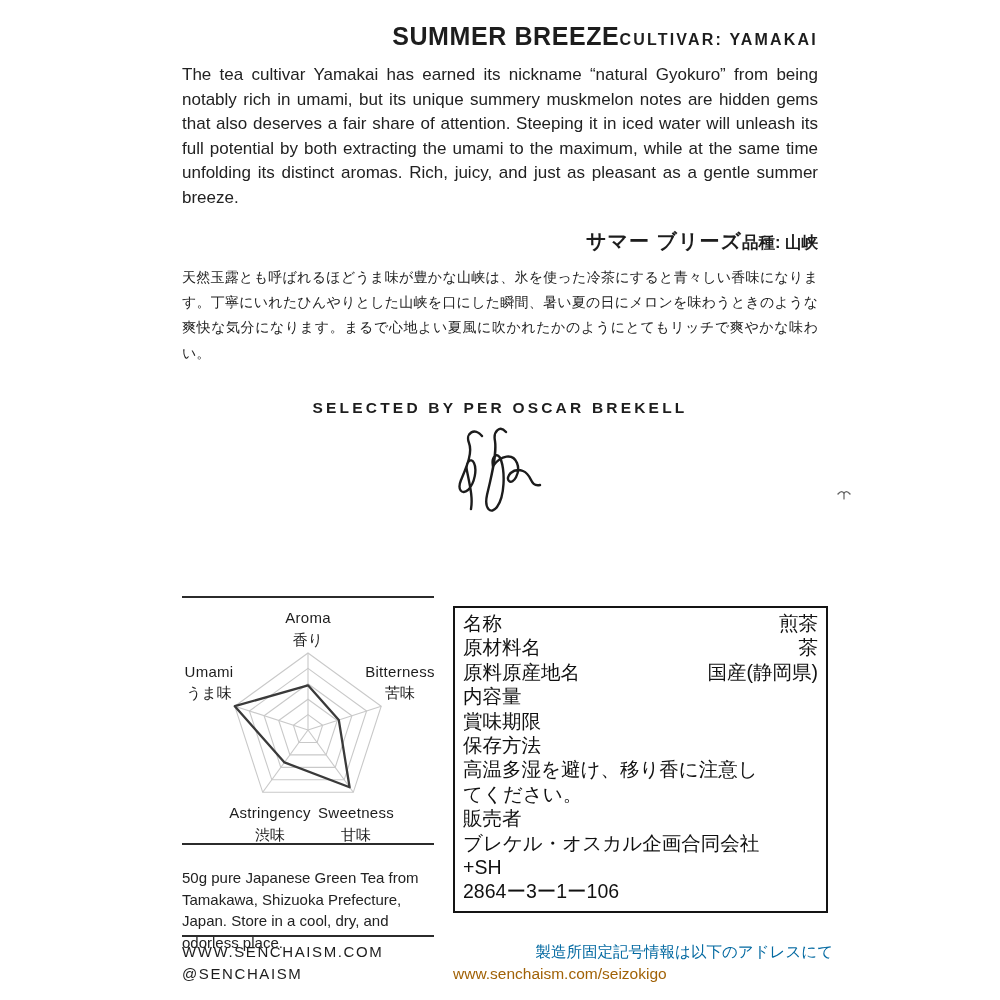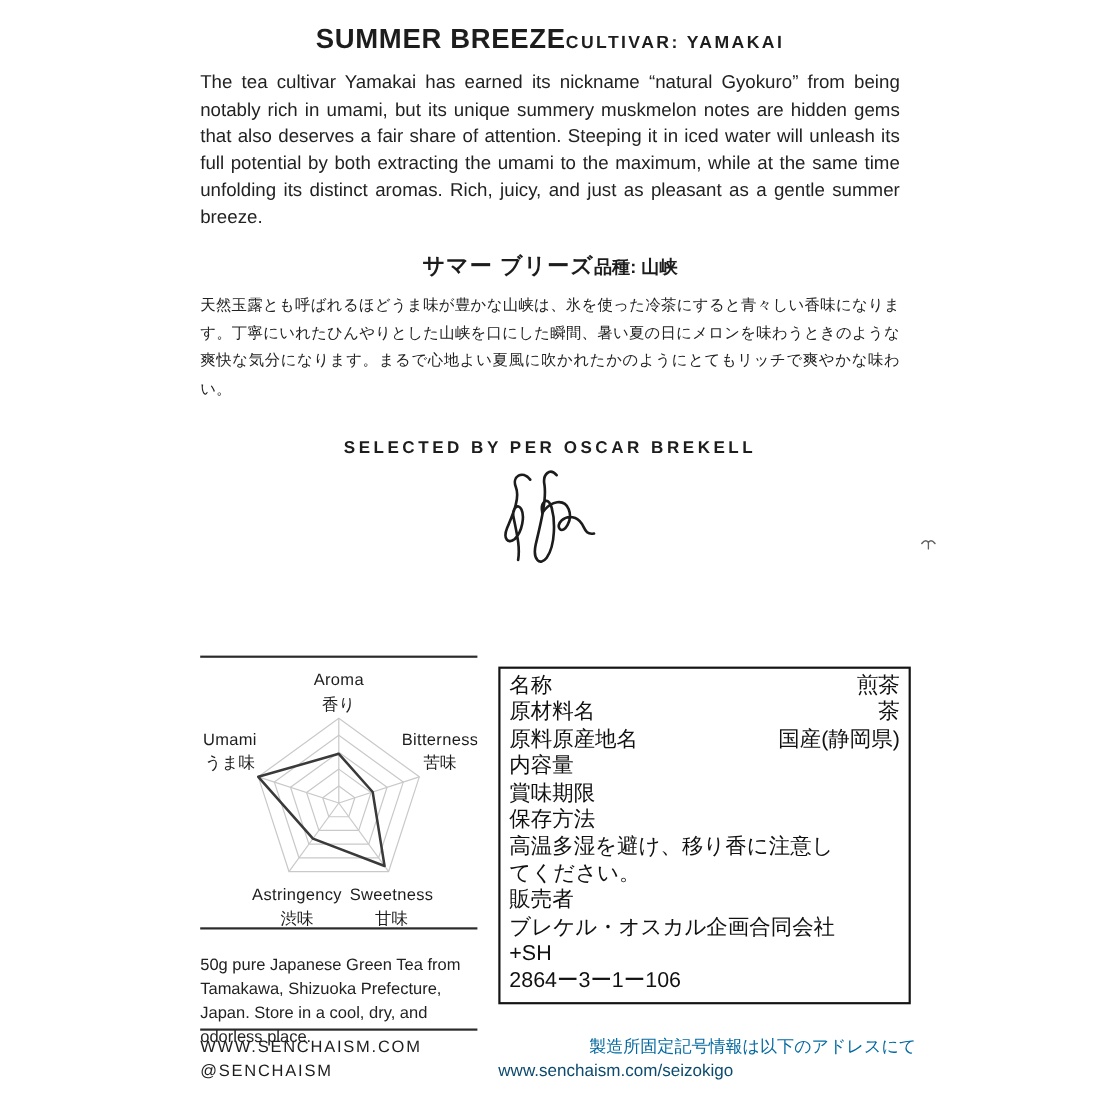--- a/index.html
+++ b/index.html
@@ -2,21 +2,21 @@
 <html><head>
 <meta charset="utf-8">
 <style>
   html,body{margin:0;padding:0;background:#ffffff;}
   .canvas{
     position:relative;width:1000px;height:1000px;background:#ffffff;
     font-family:"Liberation Sans",sans-serif;color:#1d1d1d;overflow:hidden;
   }
   
   .header-en{position:absolute;left:182px;top:22px;width:636px;}
-  .title-row{display:flex;justify-content:center;align-items:baseline;}
+  .title-row{display:flex;justify-content:flex-end;align-items:baseline;}
   .title-en{font-size:25px;font-weight:700;letter-spacing:0.6px;margin:0;}
   .cultivar-en{font-size:16px;font-weight:700;letter-spacing:2.2px;}
   .desc-en{margin:12px 0 0 0;font-size:17px;line-height:24.5px;text-align:justify;color:#222;}
   .header-jp{position:absolute;left:182px;top:228px;width:636px;}
   .title-jp{font-size:20px;font-weight:700;margin:0;letter-spacing:1px;}
   .cultivar-jp{font-size:16.5px;font-weight:700;}
   .desc-jp{margin:10px 0 0 0;font-size:14px;line-height:25.2px;text-align:justify;color:#222;}
   
   .selected{position:absolute;left:182px;top:399px;width:636px;text-align:center;
     font-size:15.5px;font-weight:700;letter-spacing:3.2px;}
@@ -35,21 +35,21 @@
   
   .info-table{position:absolute;left:453px;top:606px;width:375px;box-sizing:border-box;
     border:2.5px solid #141414;padding:3px 8px 7px 8px;font-size:19.5px;line-height:24.4px;color:#111;}
   .trow{display:flex;justify-content:space-between;}
   .trow .lbl{white-space:nowrap;}
   .trow .val{text-align:right;}
   .tline{display:block;}
   
   .right-footer{position:absolute;left:453px;top:941px;width:380px;}
   .rf-note{font-size:15.5px;line-height:22px;color:#0369a1;text-align:right;}
-  .rf-url{font-size:15.5px;line-height:22px;color:#0c4a6e;}
+  .rf-url{font-size:15.5px;line-height:22px;color:#a16207;}
   svg{display:block;}
 </style>
 </head>
 <body>
 
 <div class="canvas">
 
   <div class="header-en">
     <div class="title-row">
       <h1 class="title-en">SUMMER BREEZE</h1>

